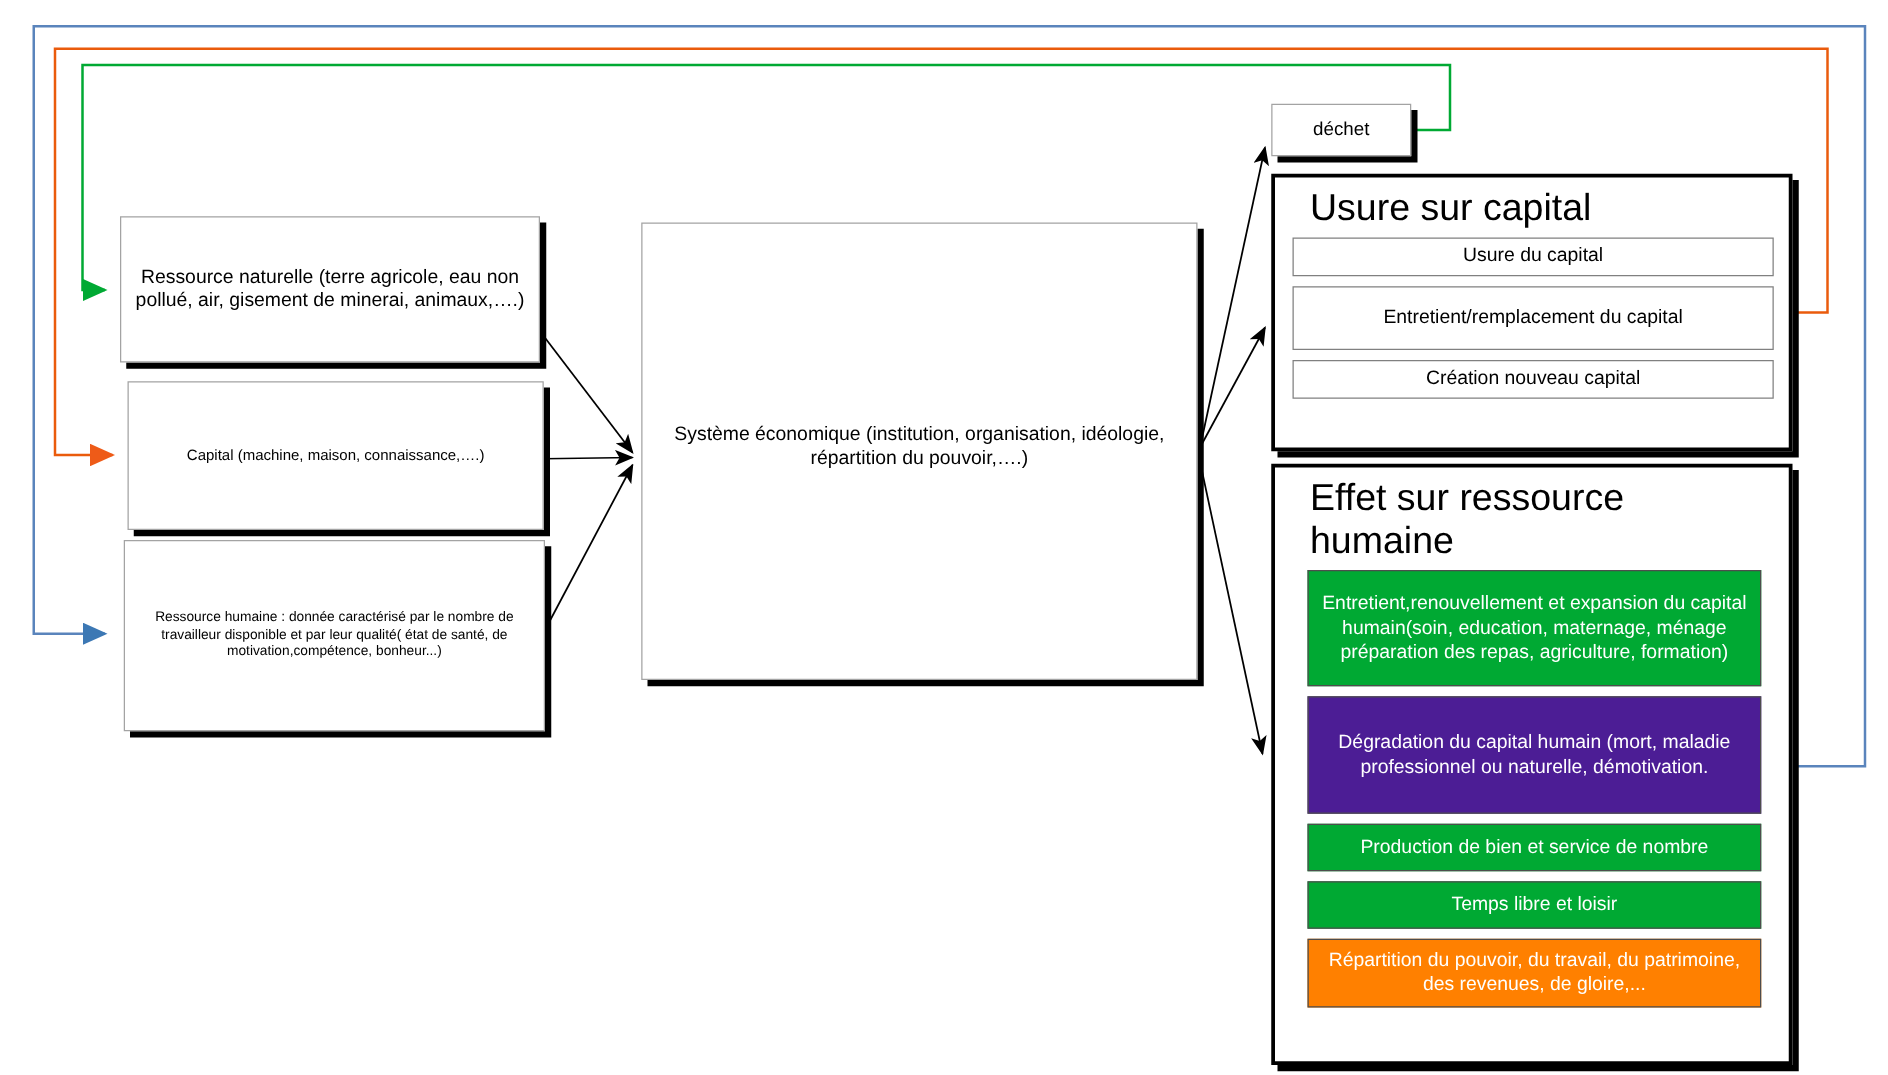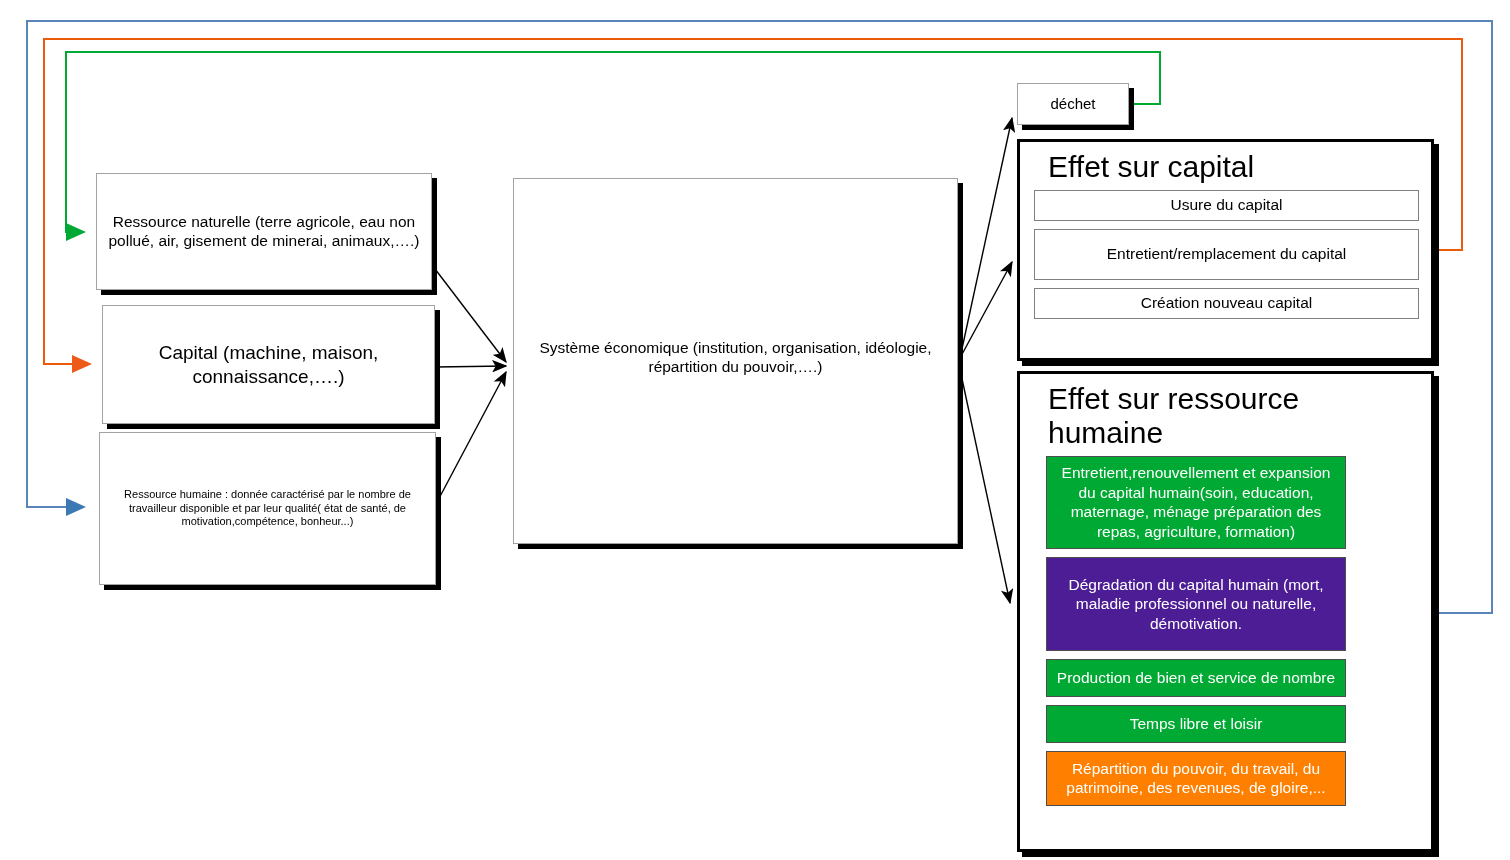--- a/index.html
+++ b/index.html
@@ -20,21 +20,21 @@
     box-shadow:5px 5px 0 0 #000000;
     box-sizing:border-box;
     display:flex;align-items:center;justify-content:center;
     text-align:center;
     color:#000000;
     line-height:1.22;
   }
 
   
   #box-natural{left:96px;top:173px;width:336px;height:117px;font-size:15.5px;padding:4px 10px;}
-  #box-capital{left:102px;top:305px;width:333px;height:119px;font-size:19px;padding:4px 14px;}
+  #box-capital{left:102px;top:305px;width:333px;height:119px;font-size:12px;padding:4px 14px;}
   #box-human{left:99px;top:432px;width:337px;height:153px;font-size:11px;padding:4px 12px;}
 
   
   #box-system{left:513px;top:178px;width:445px;height:366px;font-size:15.5px;padding:0 12px;
     align-items:flex-start;}
   #box-system .inner{width:100%;margin-top:160px;}
 
   
   #box-dechet{left:1017px;top:83px;width:112px;height:42px;font-size:15px;}
 
@@ -77,21 +77,21 @@
   .cbox{
     box-sizing:border-box;
     border:1px solid #4d4d4d;
     color:#ffffff;
     font-size:15.5px;
     text-align:center;
     display:flex;align-items:center;justify-content:center;
     line-height:1.26;
     margin:0 0 8px 12px;
     padding:3px 8px;
-    width:300px;
+    width:363px;
   }
   #cb-entretien{height:93px;}
   #cb-degradation{height:94px;}
   #cb-production{height:38px;}
   #cb-temps{height:38px;}
   #cb-repartition{height:55px;}
 </style>
 </head>
 <body>
 
@@ -142,21 +142,21 @@
 
   <div class="hbox" id="box-system">
     <span class="inner">Système économique (institution, organisation, idéologie, répartition du pouvoir,….)</span>
   </div>
 
   <div class="hbox" id="box-dechet">
     <span>déchet</span>
   </div>
 
   <div class="panel" id="panel-capital">
-    <div class="panel-title">Effet sur capital</div>
+    <div class="panel-title">Usure sur capital</div>
     <div class="subbox" id="sb-usure">
       <span>Usure du capital</span>
     </div>
     <div class="subbox" id="sb-entretien">
       <span>Entretient/remplacement du capital</span>
     </div>
     <div class="subbox" id="sb-creation">
       <span>Création nouveau capital</span>
     </div>
   </div>

